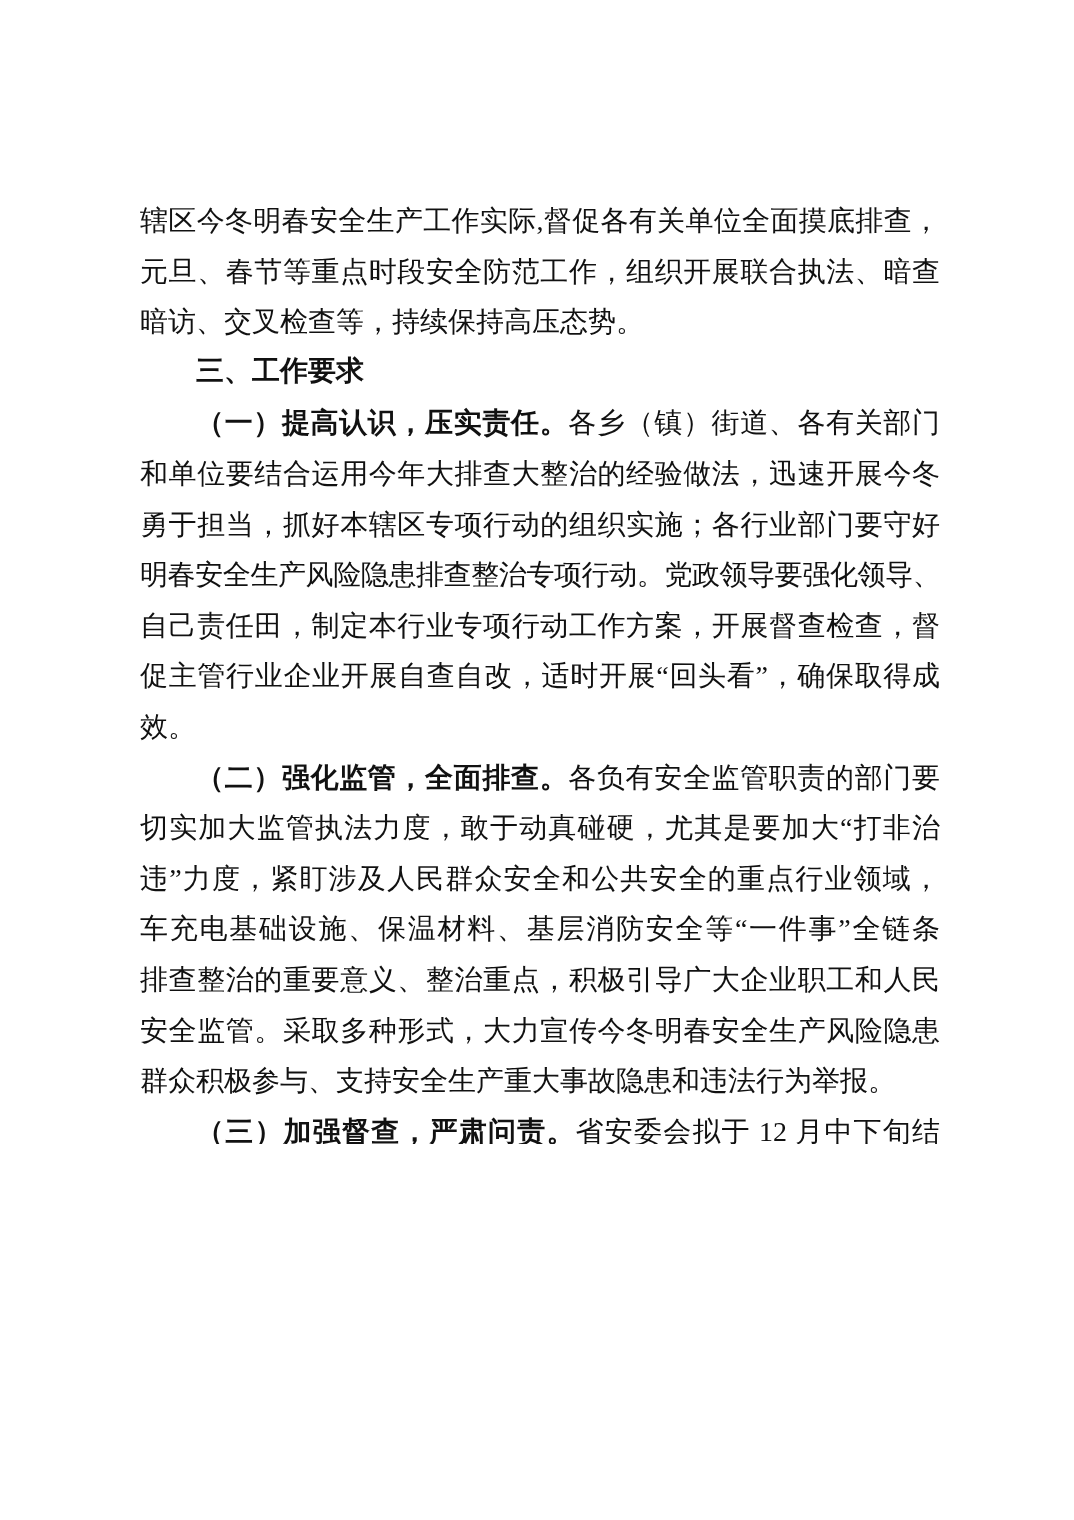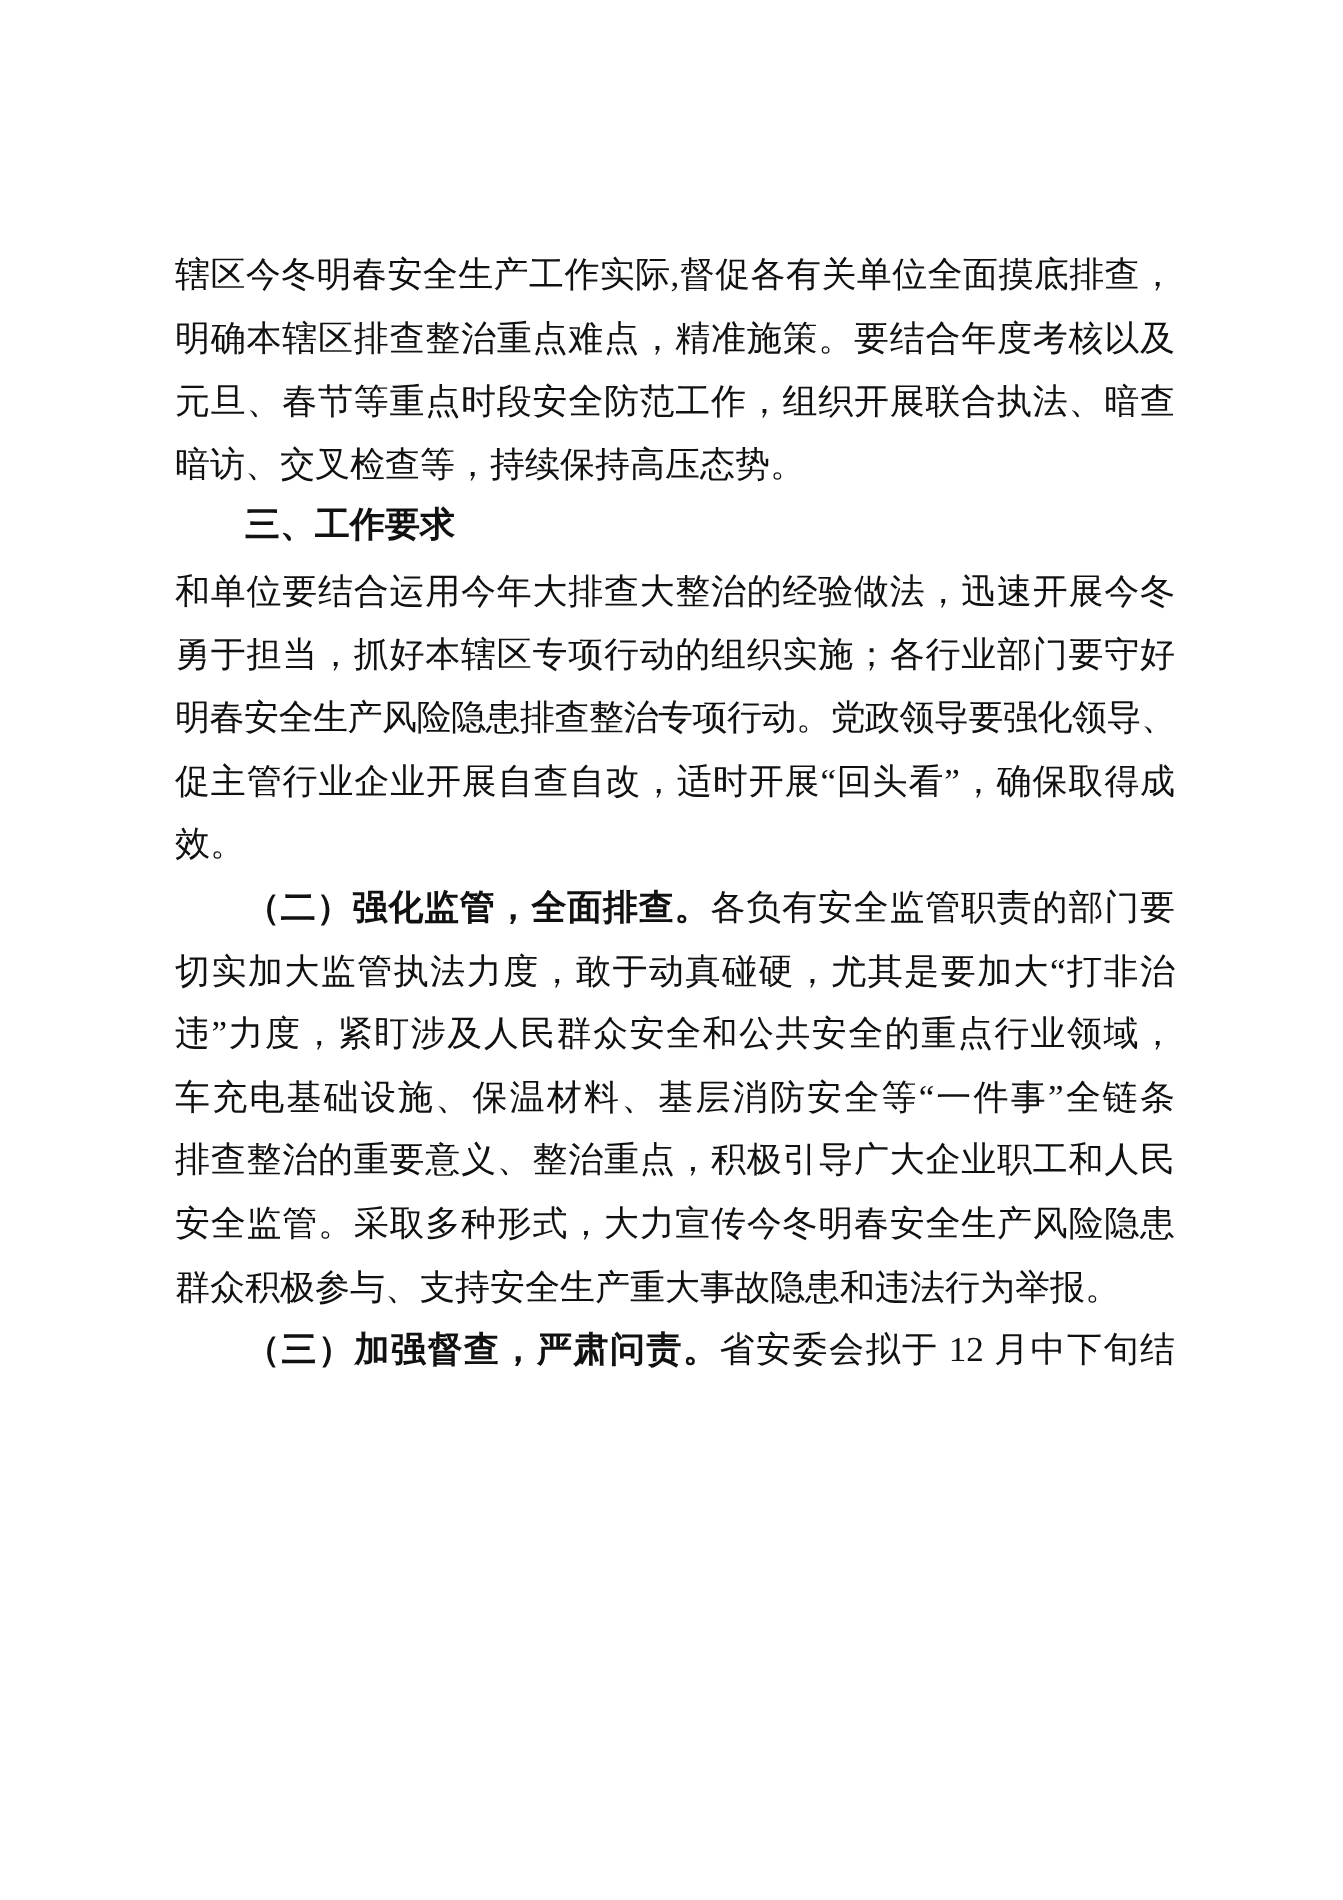--- a/index.html
+++ b/index.html
@@ -64,29 +64,30 @@
   }
 </style>
 </head>
 <body>
 
 <div class="page">
 
   <div class="doc-body">
 
     <div class="ln j">辖区今冬明春安全生产工作实际,督促各有关单位全面摸底排查，</div>
-    <div class="ln j">明确本辖区排查整治重点难点，精准施策。要结合年度考核以及</div>
     <div class="ln j">元旦、春节等重点时段安全防范工作，组织开展联合执法、暗查</div>
     <div class="ln last">暗访、交叉检查等，持续保持高压态势。</div>
 
     <div class="ln heading">三、工作要求</div>
 
+    <div class="ln j ind"><b class="lead">（一）提高认识，压实责任。</b><span>各乡（镇）街道、各有关部门</span></div>
     <div class="ln j">和单位要结合运用今年大排查大整治的经验做法，迅速开展今冬</div>
     <div class="ln j">勇于担当，抓好本辖区专项行动的组织实施；各行业部门要守好</div>
     <div class="ln j sq">明春安全生产风险隐患排查整治专项行动。党政领导要强化领导、</div>
+    <div class="ln j">自己责任田，制定本行业专项行动工作方案，开展督查检查，督</div>
     <div class="ln j">促主管行业企业开展自查自改，适时开展“回头看”，确保取得成</div>
     <div class="ln last">效。</div>
 
     <div class="ln j ind"><b class="lead">（二）强化监管，全面排查。</b><span>各负有安全监管职责的部门要</span></div>
     <div class="ln j">切实加大监管执法力度，敢于动真碰硬，尤其是要加大“打非治</div>
     <div class="ln j">违”力度，紧盯涉及人民群众安全和公共安全的重点行业领域，</div>
     <div class="ln j">车充电基础设施、保温材料、基层消防安全等“一件事”全链条</div>
     <div class="ln j">排查整治的重要意义、整治重点，积极引导广大企业职工和人民</div>
     <div class="ln j">安全监管。采取多种形式，大力宣传今冬明春安全生产风险隐患</div>
     <div class="ln last">群众积极参与、支持安全生产重大事故隐患和违法行为举报。</div>

